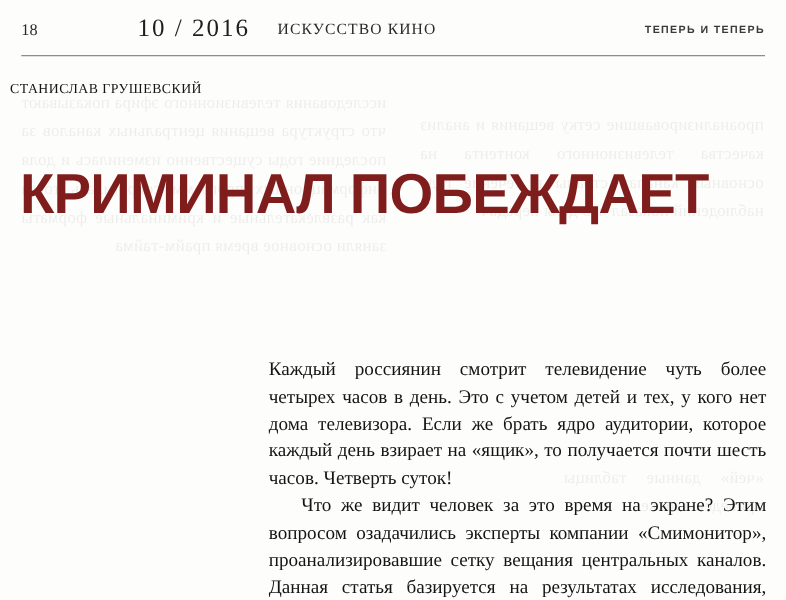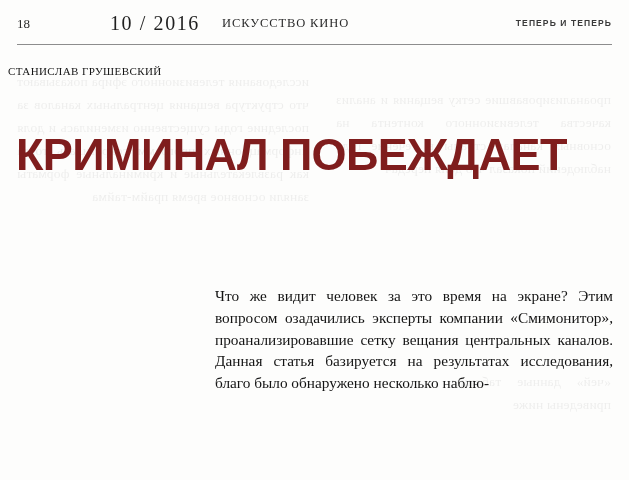--- a/index.html
+++ b/index.html
@@ -161,16 +161,17 @@
     <div class="journal">ИСКУССТВО КИНО</div>
     <div class="section">ТЕПЕРЬ И ТЕПЕРЬ</div>
     <div class="rule"></div>
   </div>
 
   <div class="author">СТАНИСЛАВ ГРУШЕВСКИЙ</div>
 
   <h1 class="headline">КРИМИНАЛ ПОБЕЖДАЕТ</h1>
 
   <div class="body-col">
+    <p>Каждый россиянин смотрит телевидение чуть более четырех часов в день. Это с учетом детей и тех, у кого нет дома телевизора. Если же брать ядро аудитории, которое каждый день взирает на «ящик», то получается почти шесть часов. Четверть суток!</p>
     <p>Что же видит человек за это время на экране? Этим вопросом озадачились эксперты компании «Смимонитор», проанализировавшие сетку вещания центральных каналов. Данная статья базируется на результатах исследования, благо было обнаружено несколько наблю-</p>
   </div>
 
 </div>
 
 </body></html>

